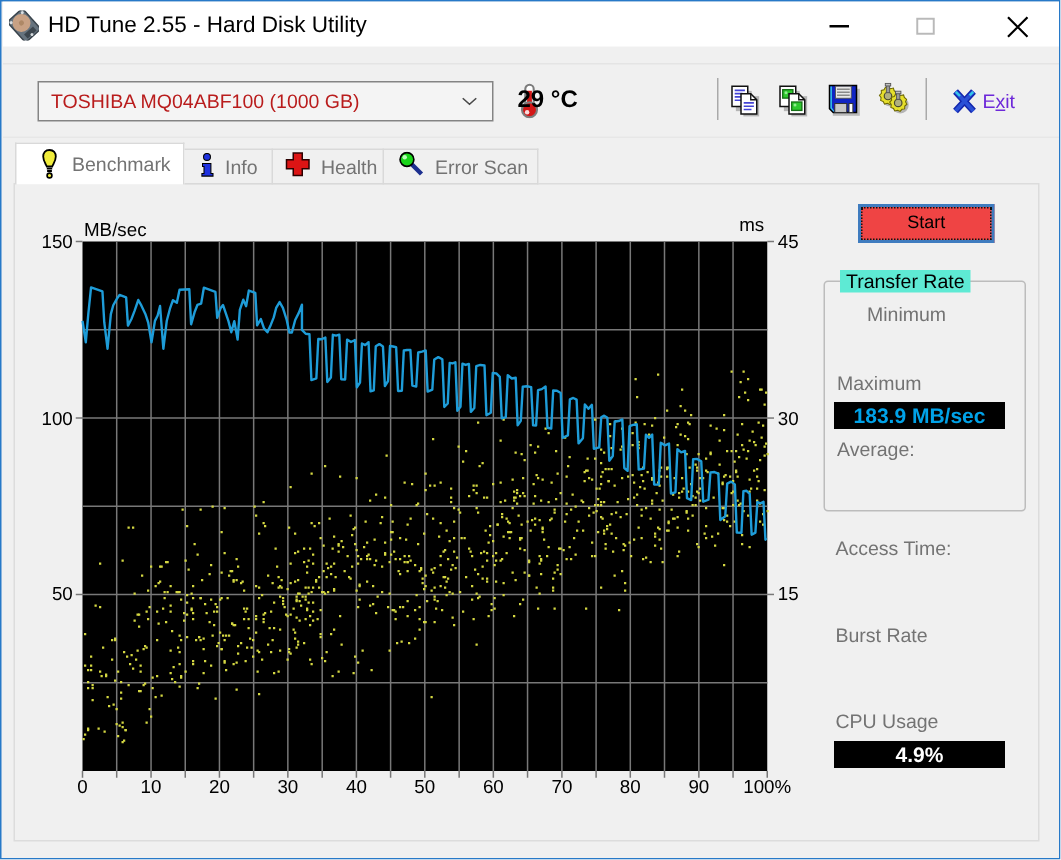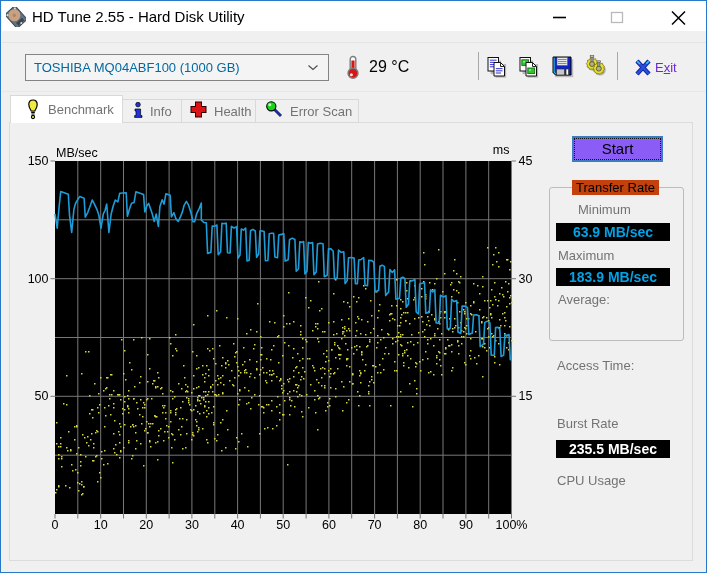--- a/index.html
+++ b/index.html
@@ -1,32 +1,32 @@
 <!DOCTYPE html>
 <html><head><meta charset="utf-8"><style>
 html,body{margin:0;padding:0;background:#fff;}
 *{box-sizing:border-box;}
 .win{position:relative;width:707px;height:573px;background:#f0f0f0;border:1px solid #2779c8;
      font-family:"Liberation Sans",sans-serif;overflow:hidden;}
 .abs{position:absolute;}
 .titlebar{left:1px;top:0;width:705px;height:30px;background:#fff;position:absolute;}
 .title{position:absolute;left:31px;top:7px;font-size:15px;color:#000;}
 .combo{position:absolute;left:24px;top:53px;width:304px;height:27px;background:#f4f4f4;
-       border:1px solid #848484;font-size:13px;color:#0369a1;line-height:25px;padding-left:8px;}
+       border:1px solid #848484;font-size:13px;color:#b91c1c;line-height:25px;padding-left:8px;}
 .tab{position:absolute;border:1px solid #d9d9d9;background:#f0f0f0;font-size:13px;color:#000;}
 .sheet{position:absolute;left:8px;top:121px;width:684px;height:439px;border:1px solid #dcdcdc;background:#f0f0f0;}
 .lbl{position:absolute;font-size:13px;color:#737373;}
 .vbox{position:absolute;left:555px;width:114px;height:18px;background:#000;font-size:14px;
       font-weight:bold;text-align:center;line-height:18px;}
 .blue{color:#00a2e8;}
-.startbtn{position:absolute;left:571px;top:135px;width:91px;height:26px;background:#8b5cf6;
-      border:2px solid #3f7cbf;font-size:15px;text-align:center;line-height:21px;color:#000;}
+.startbtn{position:absolute;left:571px;top:135px;width:91px;height:26px;background:#ef4444;
+      border:2px solid #3f7cbf;font-size:12px;text-align:center;line-height:21px;color:#000;}
 .startbtn:after{content:"";position:absolute;left:0px;top:0px;right:0px;bottom:0px;border:1px dotted #111;}
 .grp{position:absolute;left:548px;top:186px;width:135px;height:154px;border:1px solid #bcbcbc;border-radius:3px;}
-.grplbl{position:absolute;left:559px;top:179px;background:#c2410c;padding:0 4px;font-size:13px;color:#000;margin-left:12px;}
+.grplbl{position:absolute;left:559px;top:179px;background:#5eead4;padding:0 4px;font-size:13px;color:#000;}
 </style></head><body>
 <div class="win">
 
   <div class="titlebar"></div>
   <svg class="abs" style="left:5px;top:6px" width="20" height="20" viewBox="0 0 20 20">
     <g transform="rotate(-42 10 10)">
       <rect x="3.2" y="0.8" width="13.6" height="18.4" rx="1.5" fill="#66737e" stroke="#39434b" stroke-width="1"></rect>
       <circle cx="9.9" cy="7.6" r="6" fill="#c8a184"></circle>
       <circle cx="9.9" cy="7.6" r="1.7" fill="#ae8866"></circle>
       <circle cx="4.9" cy="2.9" r="1" fill="#d8dde0"></circle>
@@ -51,21 +51,21 @@
   </div>
   <div class="abs" style="left:477px;top:51px;width:1px;height:28px;background:#a9a9a9"></div>
   <div class="abs" style="left:616px;top:51px;width:1px;height:28px;background:#a9a9a9"></div>
 
   <svg class="abs" style="left:345px;top:54px" width="14" height="24" viewBox="0 0 14 24">
     <rect x="4.2" y="1.5" width="5.6" height="16" rx="2.8" fill="#fff" stroke="#7d7d7d" stroke-width="1.4"></rect>
     <rect x="5.4" y="5.5" width="3.2" height="12.5" fill="#d41616"></rect>
     <circle cx="7" cy="18.2" r="5" fill="#d41616" stroke="#7d7d7d" stroke-width="1.4"></circle>
     <circle cx="5.4" cy="19.8" r="1.5" fill="#fff" opacity="0.85"></circle>
   </svg>
-  <div class="abs" style="left:368px;top:57px;font-size:16px;font-weight:normal;color:#000">29 °C</div>
+  <div class="abs" style="left:344px;top:57px;font-size:16px;font-weight:bold;color:#000">29 °C</div>
 
   <svg class="abs" style="left:485px;top:55px" width="21" height="22" viewBox="0 0 21 22">
     <rect x="3" y="3" width="10.5" height="13.5" fill="#7a7a7a" opacity="0.5" transform="translate(1.6,1.6)"></rect>
     <rect x="2" y="1.5" width="10.5" height="13.5" fill="#fff" stroke="#111" stroke-width="1"></rect>
     <g stroke="#4343d6" stroke-width="1.1">
         <line x1="3.8" y1="4.2" x2="10.6" y2="4.2"></line>
         <line x1="3.8" y1="6.4" x2="9" y2="6.4"></line>
         <line x1="3.8" y1="8.6" x2="10.6" y2="8.6"></line>
         <line x1="3.8" y1="10.8" x2="8" y2="10.8"></line>
       </g>
@@ -1260,21 +1260,20 @@
         <text x="510.5" y="527.5" text-anchor="middle">100%</text>
     <text x="55.0" y="156">MB/sec</text>
     <text x="508.5" y="153" text-anchor="end">ms</text>
   </g>
 </svg>
 
   <div class="startbtn">Start</div>
   <div class="grp"></div>
   <div class="grplbl">Transfer Rate</div>
   <div class="lbl" style="left:577px;top:201px">Minimum</div>
-  <div class="vbox blue" style="top:222px">63.9 MB/sec</div>
   <div class="lbl" style="left:557px;top:247px">Maximum</div>
   <div class="vbox blue" style="top:267px">183.9 MB/sec</div>
   <div class="lbl" style="left:557px;top:291px">Average:</div>
   <div class="lbl" style="left:556px;top:357px">Access Time:</div>
   <div class="lbl" style="left:556px;top:415px">Burst Rate</div>
-  <div class="vbox" style="top:439px;color:#fff">235.5 MB/sec</div>
   <div class="lbl" style="left:556px;top:472px">CPU Usage</div>
+  <div class="vbox" style="top:493px;color:#fff">4.9%</div>
 </div>
 
 </body></html>

